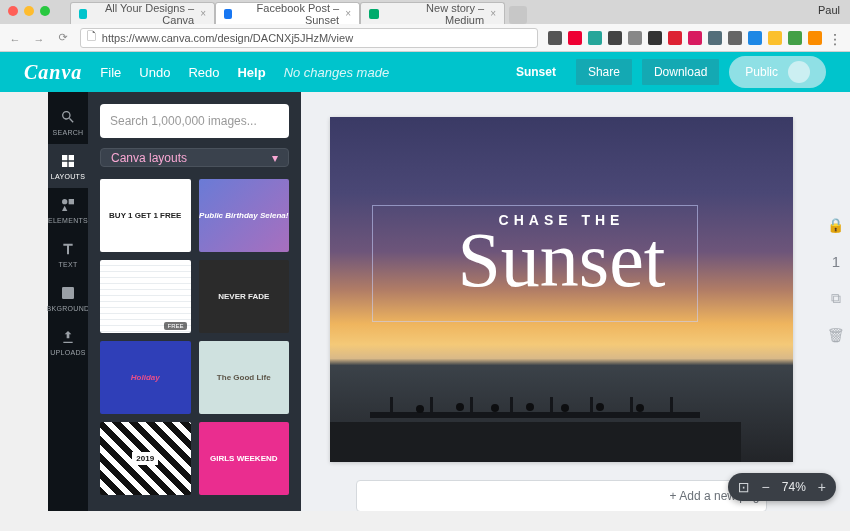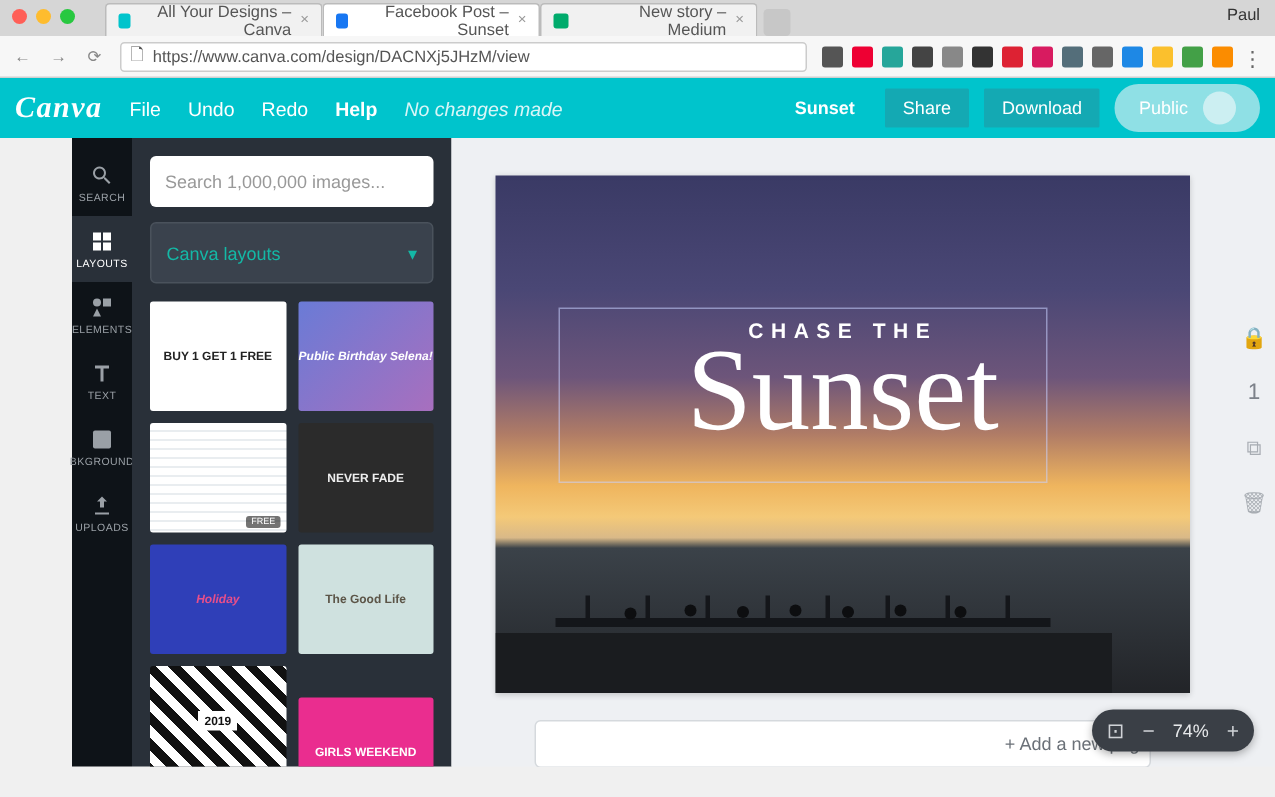--- a/index.html
+++ b/index.html
@@ -15,38 +15,38 @@
     .fav-canva{background:#00c4cc;} .fav-fb{background:#1877f2;} .fav-med{background:#00ab6c;}
     .newtab{width:18px;height:18px;background:#c7c7c7;border-radius:3px;margin-left:4px; color:#666;font-size:11px;display:flex;align-items:center;justify-content:center;}
     .addrrow{height:28px;background:#f7f7f7;border-bottom:1px solid #d0d0d0;display:flex;align-items:center;padding:0 8px;gap:10px;font-size:11px;color:#555;}
     .navbtn{color:#888;width:14px;text-align:center;}
     .addrbar{flex:1;height:20px;border:1px solid #ccc;border-radius:3px;background:#fff;display:flex;align-items:center;padding:0 6px;gap:6px;color:#555;}
     .ext-icons{display:flex;gap:6px;align-items:center;}
     .ext-icons span{width:14px;height:14px;border-radius:2px;}
     
     
     .app { position:relative; height: calc(531px - 20px - 24px - 28px); display:flex; flex-direction:column;}
-    .topbar { height:40px; background:#00c4cc; display:flex; align-items:center; color:#fff; padding:0 10px; gap:18px; font-size:13px;}
+    .topbar { height:40px; background:#00c4cc; display:flex; align-items:center; color:#fff; padding:0 24px; gap:18px; font-size:13px;}
     .logo { font-family: Georgia, serif; font-style:italic; font-weight:bold; font-size:20px; letter-spacing:1px;}
     .tb-right{margin-left:auto;display:flex;align-items:center;gap:10px;}
     .tb-btn{background:#14a9b3;padding:6px 12px;border-radius:1px;font-size:12px;}
     .tb-btn.dl{background:#14a9b3;}
     .tb-title{padding:6px 10px;font-size:12px;}
     .public-btn{background:#8fe0e5;border-radius:16px;padding:5px 16px;display:flex;align-items:center;gap:10px;font-size:12px;}
     .avatar{width:22px;height:22px;border-radius:50%;background:#cceff2;}
     
     .workrow{flex:1;display:flex;min-height:0;padding-left:48px;}
     .rail{width:40px;background:#0e1318;color:#9aa0a6;display:flex;flex-direction:column;align-items:center;padding-top:8px;gap:0;}
     .rail-item{display:flex;flex-direction:column;align-items:center;justify-content:center;height:44px;width:100%;font-size:7px;letter-spacing:.3px;gap:4px;cursor:pointer;}
     .rail-item.active{background:#293039;color:#fff;}
     .rail-ico{width:16px;height:16px;fill:currentColor;}
     
     .panel{width:213px;background:#293039;padding:12px 12px 0;overflow:hidden;}
     .searchbox{height:34px;background:#fff;border-radius:4px;display:flex;align-items:center;padding:0 10px;color:#999;font-size:12px;}
-    .dropdown{margin-top:10px;height:41px;background:#3a424d;border:1px solid #4a525c;border-radius:4px;color:#14b8a6;font-size:12px;display:flex;align-items:center;padding:0 10px;justify-content:space-between;}
+    .dropdown{margin-top:10px;height:19px;background:#3a424d;border:1px solid #4a525c;border-radius:4px;color:#f9a8d4;font-size:12px;display:flex;align-items:center;padding:0 10px;justify-content:space-between;}
     .grid{margin-top:12px;display:grid;grid-template-columns:1fr 1fr;gap:8px;}
     .thumb{height:73px;border-radius:2px;background:#dadada;overflow:hidden;position:relative;display:flex;align-items:center;justify-content:center;font-size:8px;font-weight:700;text-align:center;color:#333;}
     
     .canvas-area{flex:1;position:relative;background:#eef0f3;display:flex;}
     .canvas-scroll{flex:1;overflow:auto;padding:25px 0 20px;}
     .artboard{width:463px;height:345px;margin:0 auto;position:relative;background:linear-gradient(to bottom,#3a3a65 0%,#4a4775 22%,#6d557a 39%,#b07c66 50%,#efb55e 60%,#f4c978 66%,#d9b988 70%,#3b4249 72%,#222428 100%);box-shadow:0 1px 4px rgba(0,0,0,.18);}
     .selbox{position:absolute;left:42px;top:88px;width:326px;height:117px;border:1px solid rgba(200,210,255,.55);pointer-events:none;}
     .overline{color:#fff;font-size:14px;letter-spacing:5px;font-weight:600;text-align:center;position:absolute;top:95px;left:0;right:0;}
     .script{color:#fff;font-family:"Brush Script MT","Segoe Script",cursive;font-size:78px;text-align:center;position:absolute;top:102px;left:0;right:0;line-height:1.05;}
     .pier{position:absolute;bottom:0;left:0;right:0;height:95px;}
@@ -60,21 +60,21 @@
     
     
     .t1{background:#fff;color:#222;}
     .t2{background:linear-gradient(135deg,#6a7bd6,#a86fbe);color:#fff;font-style:italic;}
     .t3{background:repeating-linear-gradient(#fff,#fff 5px,#e9edf0 5px,#e9edf0 6px);color:#9aa1a7;font-size:6px;}
     .t4{background:#2b2b2b;color:#eee;}
     .t5{background:#2f3fb8;color:#e84f8a;font-style:italic;}
     .t6{background:#cfe1df;color:#5c5548;font-family:Georgia,serif;}
     .t7{background:repeating-linear-gradient(45deg,#111,#111 6px,#fff 6px,#fff 12px);color:#111;}
     .t7 span{background:#fff;padding:2px 4px;}
-    .t8{background:#ea2d8f;color:#fff;margin-top:21px;}
+    .t8{background:#ea2d8f;color:#fff;}
     .free-tag{position:absolute;bottom:3px;right:4px;background:rgba(0,0,0,.55);color:#fff;font-size:6px;padding:1px 3px;border-radius:2px;font-weight:400;}
   </style>
 </head>
 <body>
 
 <div class="tabstrip" style="position:relative;">
   <div class="traffic" style="position:absolute;left:8px;top:6px;">
     <span class="tl-red"></span>
     <span class="tl-yel"></span>
     <span class="tl-grn"></span>

